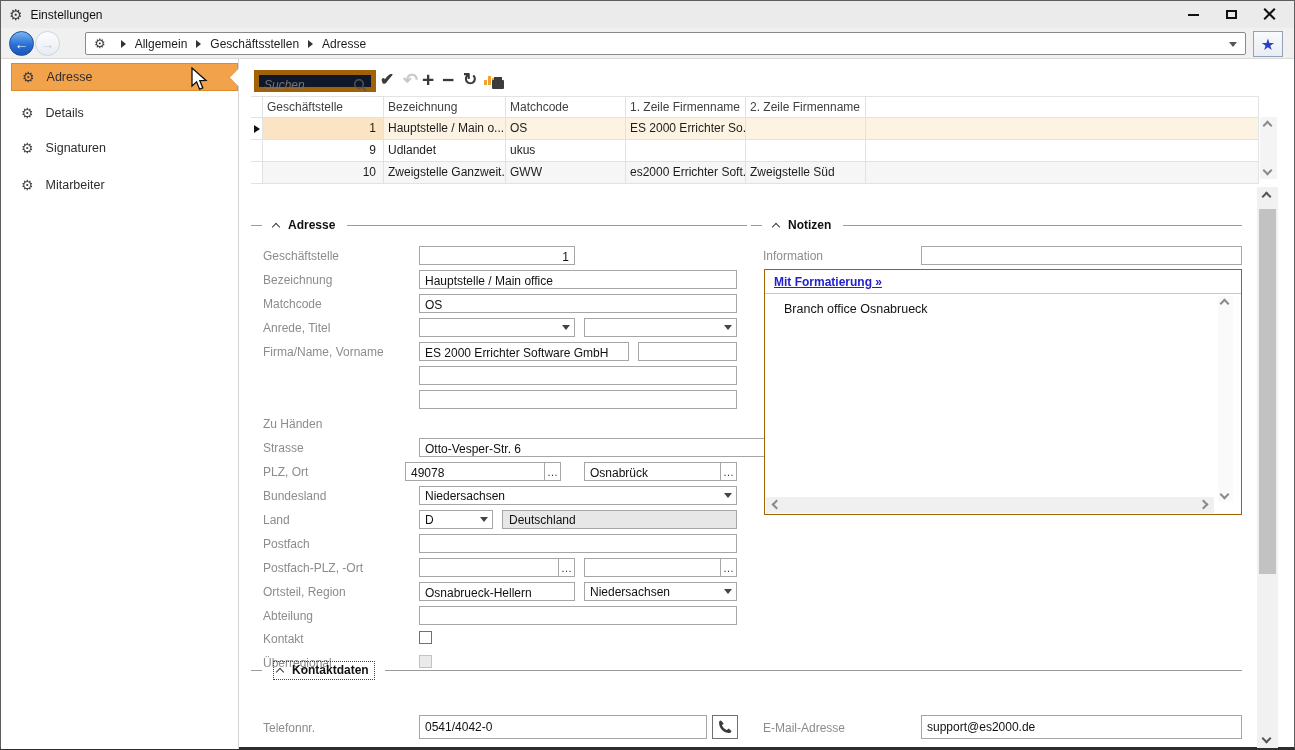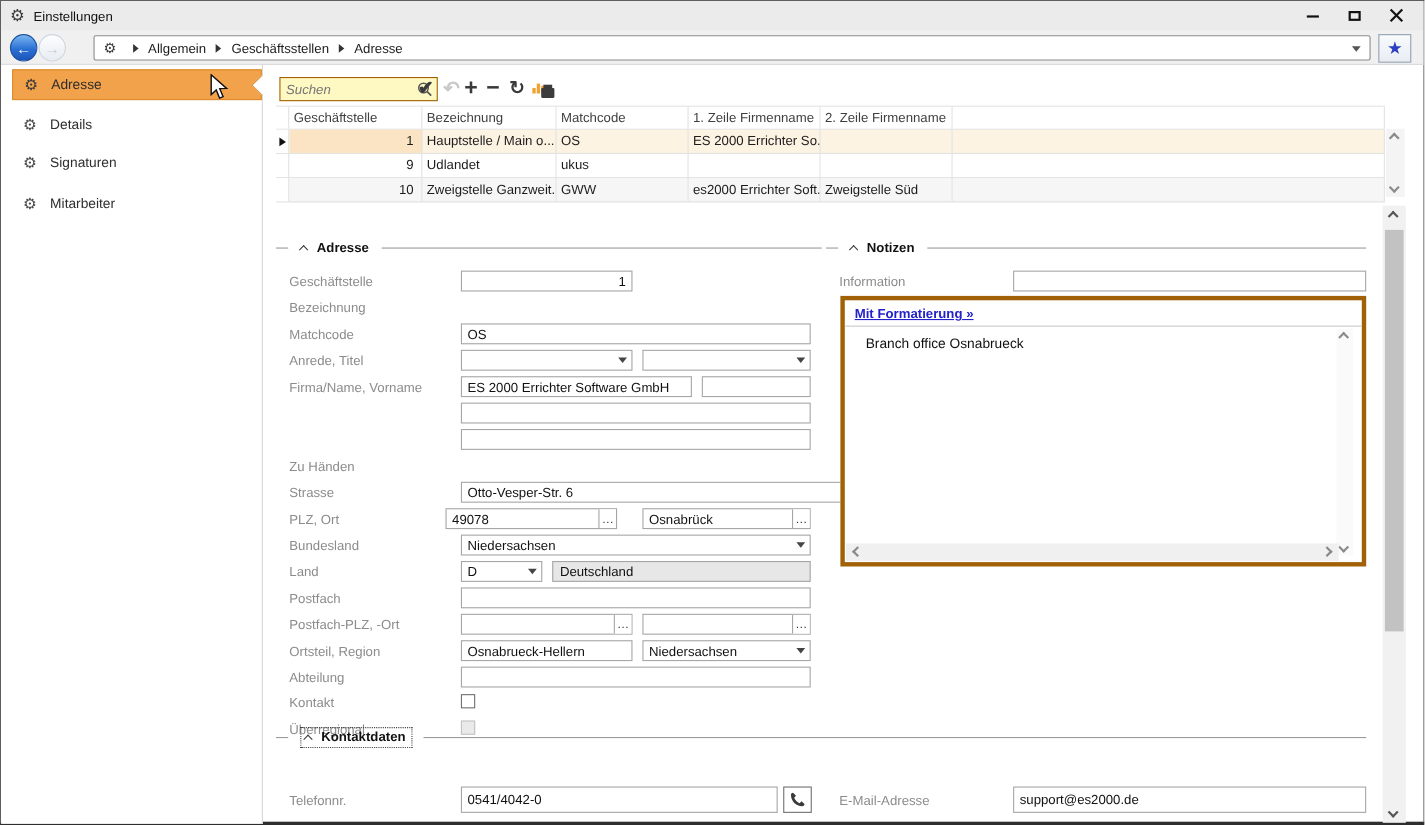--- a/index.html
+++ b/index.html
@@ -44,21 +44,21 @@
   .sidebar { position:absolute; left:0; top:58px; width:238px; height:690px; background:#fff; border-right:1px solid #d5d5d5; }
   .nav-item { position:absolute; left:10px; width:227px; height:28px; display:flex; align-items:center; }
   .nav-item .gear { font-size:14px; color:#4a4a4a; margin-left:10px; }
   .nav-item .lbl { font-size:12.5px; color:#2e2e2e; margin-left:12px; }
   .nav-item.selected { background:#f2a24b; border:1px solid #db8b2b; }
   .nav-item.selected .gear { color:#3a3a3a; }
   .notch { position:absolute; right:-7px; top:7px; width:13px; height:13px; background:#fff;
            border-left:1px solid #db8b2b; border-bottom:1px solid #db8b2b; transform:rotate(45deg); }
 
   
-  .searchbox { position:absolute; left:253px; top:69px; width:144px; height:22px; border:1px solid #a16207; background:#fef9c3; }
+  .searchbox { position:absolute; left:253px; top:69px; width:122px; height:22px; border:5px solid #a16207; background:#0f172a; }
   .searchbox input { position:absolute; left:5px; top:2px; width:92px; height:16px; border:none; outline:none;
                      font-family:"Liberation Sans",sans-serif; font-size:12px; font-style:italic; color:#8a8a8a; background:transparent; }
   .mag { position:absolute; right:4px; top:3px; }
   .tbi { position:absolute; top:68px; font-weight:bold; color:#3a3a3a; line-height:22px; }
   .tbi.dis { color:#c9c9c9; }
   .report-icon { position:absolute; left:483px; top:71px; width:20px; height:17px; }
   .rbar { position:absolute; bottom:4px; background:#f0a132; width:3px; }
   .printer { position:absolute; right:0; bottom:0; width:12px; height:9px; background:#3c3c3c; border-radius:1px; }
   .printer:before { content:""; position:absolute; left:2px; top:-3px; width:8px; height:3px; background:#3c3c3c; }
 
@@ -104,21 +104,21 @@
   .combo { position:absolute; height:19px; border:1px solid #a6a6a6; background:#fff; }
   .combo .ctext { position:absolute; left:5px; top:2px; font-size:12px; color:#111; white-space:nowrap;text-align:center; }
   .combo .cbtn { position:absolute; right:0; top:0; bottom:0; width:16px; display:flex; align-items:center; justify-content:center; }
   .combo .caret { width:0; height:0; border-left:4px solid transparent; border-right:4px solid transparent; border-top:5px solid #444; }
   .ro { position:absolute; height:19px; border:1px solid #a6a6a6; background:#e7e7e7; font-size:12px; color:#111;
         line-height:18px; padding:0 6px; }
   .cb { position:absolute; width:13px; height:13px; border:1px solid #707070; background:#fff; }
   .cb.dis { border-color:#c3c3c3; background:#eaeaea; }
 
   
-  .notesbox { position:absolute; left:763px; top:268px; width:478px; height:246px; border:4px solid #a16207; background:#fff; }
+  .notesbox { position:absolute; left:763px; top:268px; width:478px; height:246px; border:1px solid #a16207; background:#fff; }
   .fmt-link { position:absolute; left:9px; top:5px; font-size:12px; font-weight:bold; color:#2222cc; text-decoration:underline; }
   .notes-divider { position:absolute; left:0; top:23px; width:100%; height:1px; background:#c9c9c9; }
   .note-text { position:absolute; left:19px; top:32px; font-size:12.5px; color:#111; }
   .nv-scroll { position:absolute; right:8px; top:26px; width:15px; height:206px; background:#fafafa; }
   .nh-scroll { position:absolute; left:1px; bottom:1px; width:448px; height:16px; background:#f0f0f0; }
 
   .phonebtn { position:absolute; left:711px; top:714px; width:26px; height:24px; border:1px solid #707070;
               background:#fff; display:flex; align-items:center; justify-content:center; }
 
   .cursor { position:absolute; left:189px; top:66px; z-index:50; }
@@ -258,20 +258,23 @@
     <span class="stitle">Adresse</span>
     <span class="line"></span>
   </div>
 
   <div class="fl" style="top:248px;">Geschäftstelle</div>
   <div class="inp" style="left:418px; top:245px; width:156px;">
     <input class="ra" value="1" style="">
   </div>
 
   <div class="fl" style="top:272px;">Bezeichnung</div>
+  <div class="inp" style="left:418px; top:269px; width:318px;">
+    <input value="Hauptstelle / Main office" style="">
+  </div>
 
   <div class="fl" style="top:296px;">Matchcode</div>
   <div class="inp" style="left:418px; top:293px; width:318px;">
     <input value="OS" style="">
   </div>
 
   <div class="fl" style="top:320px;">Anrede, Titel</div>
   <div class="combo" style="left:418px; top:317px; width:156px;">
     <span class="ctext"></span>
     <span class="cbtn">

